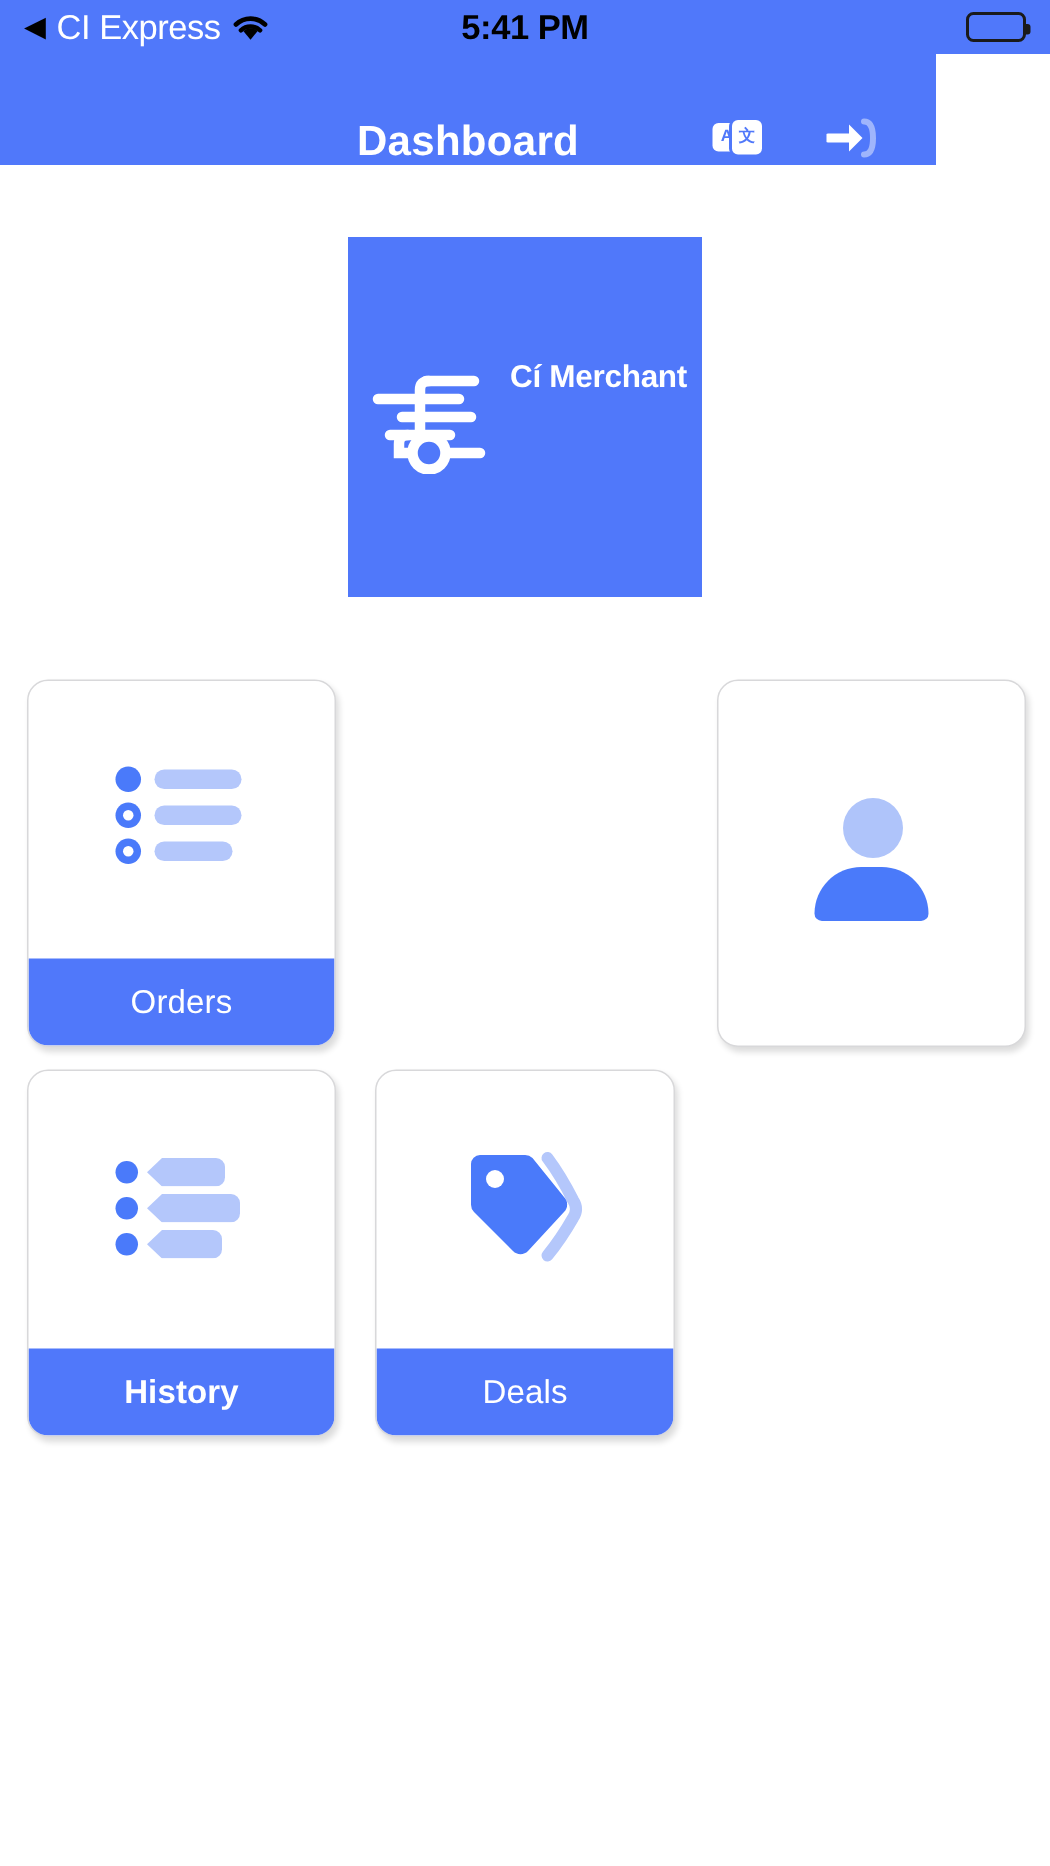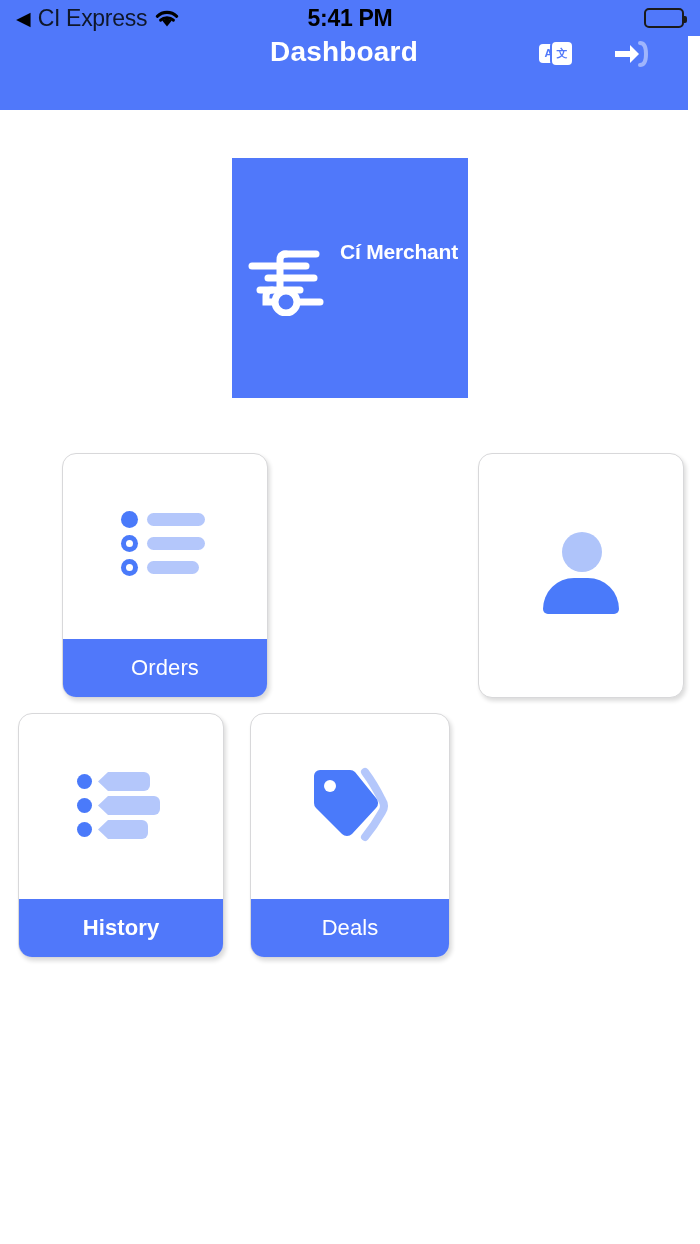--- a/index.html
+++ b/index.html
@@ -12,33 +12,33 @@
   .phone { position:relative; width:700px; height:1244px; background:#ffffff; }
 
   
   .statusbar {
     position:absolute; top:0; left:0; width:700px; height:36px;
     background:#5078FA; display:flex; align-items:center;
     padding:0 16px;
   }
   .sb-left { display:flex; align-items:center; gap:7px; flex:0 0 auto; }
   .sb-back { font-size:19px; color:#000; line-height:1; }
-  .sb-carrier { font-size:23px; color:#0f172a; letter-spacing:-.3px; }
+  .sb-carrier { font-size:23px; color:#ffffff; letter-spacing:-.3px; }
   .sb-wifi { width:26px; height:20px; position:relative; display:inline-block; }
   .sb-center { position:absolute; left:0; right:0; text-align:center; }
   .sb-time { font-size:23px; font-weight:bold; color:#000; letter-spacing:-.3px; }
   .sb-right { margin-left:auto; display:flex; align-items:center; z-index:2; }
   .battery { width:40px; height:20px; border:2px solid #1a1a1a; border-radius:5px; padding:2px; position:relative; }
   .battery-fill { width:100%; height:100%; background:#000; border-radius:2px; }
   .battery-cap { position:absolute; right:-5px; top:6px; width:3px; height:7px; background:#1a1a1a; border-radius:0 2px 2px 0; }
 
   
   .navbar {
-    position:absolute; top:36px; left:0; width:688px; height:74px;
-    background:#5078FA; display:flex; align-items:flex-start;
+    position:absolute; top:36px; left:0; width:624px; height:74px;
+    background:#5078FA; display:flex; align-items:flex-end;
   }
   .nav-title {
     position:absolute; left:0; right:0; text-align:center;
     font-size:28px; font-weight:bold; color:#ffffff; letter-spacing:.2px;
   }
   .nav-actions { margin-left:auto; display:flex; align-items:center; gap:40px; padding-right:38px; z-index:2; }
   .nav-btn { width:36px; height:36px; display:flex; align-items:center; justify-content:center; cursor:pointer; }
 
   
   .translate-ic { width:34px; height:25px; position:relative; }
@@ -66,21 +66,21 @@
     box-shadow:2px 3px 4px rgba(0,0,0,.14);
     overflow:hidden; display:flex; flex-direction:column; cursor:pointer;
   }
   .tile-icon { flex:1; display:flex; align-items:center; justify-content:center; padding-bottom:6px; }
   .tile-label {
     height:58px; background:#5078FA; color:#ffffff;
     display:flex; align-items:center; justify-content:center;
     font-size:22px; letter-spacing:.1px;
   }
 
-  .t-orders      { left:18px;  top:453px; width:206px; height:245px;margin-left:44px; }
+  .t-orders      { left:18px;  top:453px; width:206px; height:245px; }
   .t-availability{ left:250px; top:453px; width:200px; height:245px; }
   .t-profile     { left:478px; top:453px; width:206px; height:245px; }
   .t-history     { left:18px;  top:713px; width:206px; height:245px;font-weight:bold; }
   .t-deals       { left:250px; top:713px; width:200px; height:245px; }
 
   
   .ic-list { width:88px; height:64px; position:relative; }
   .ic-list .row { position:absolute; left:0; width:88px; height:16px; display:flex; align-items:center; gap:9px; }
   .ic-list .r1 { top:0; } .ic-list .r2 { top:24px; } .ic-list .r3 { top:48px; }
   .dot-solid { width:17px; height:17px; border-radius:50%; background:#4A7AFA; flex:0 0 auto; }

